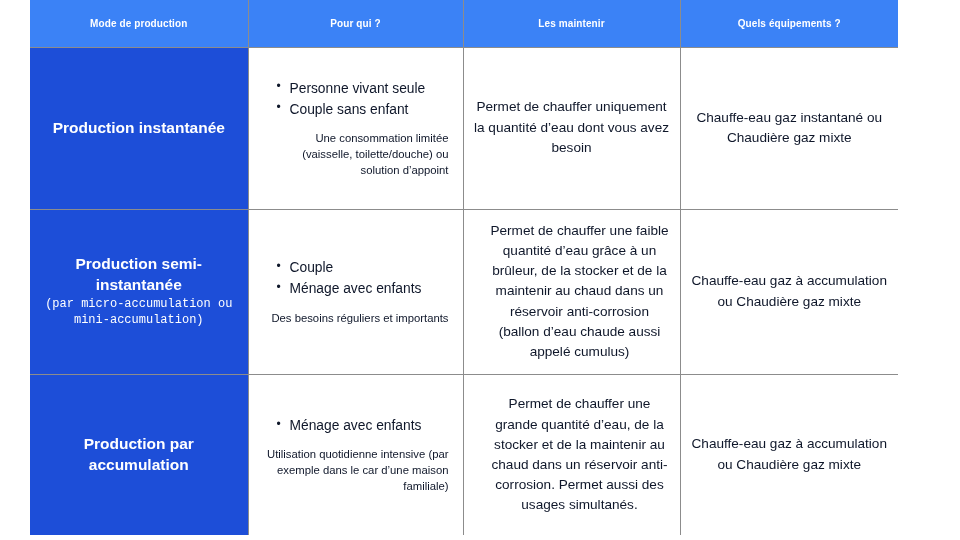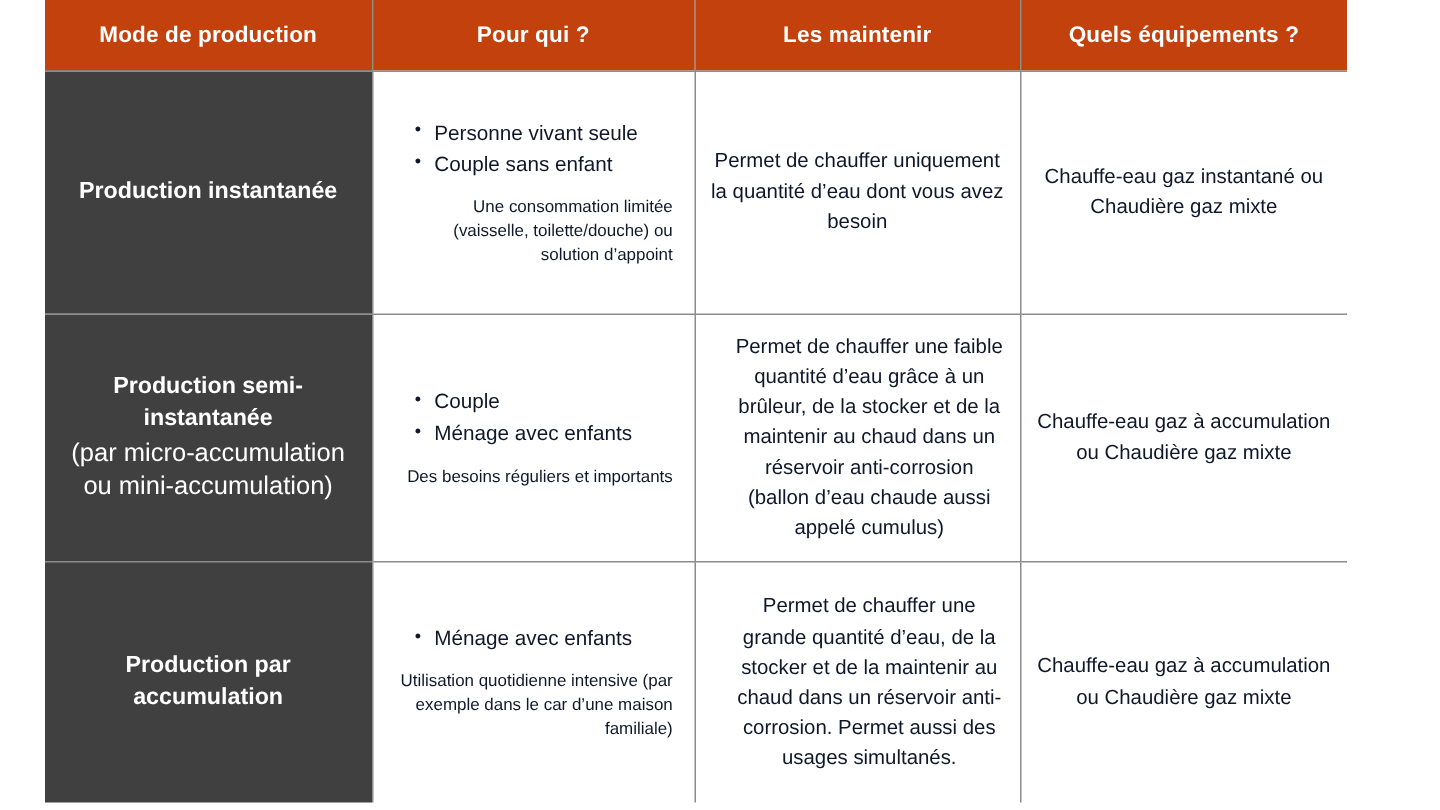--- a/index.html
+++ b/index.html
@@ -27,23 +27,23 @@
     width: 868px;
     border-collapse: collapse;
     table-layout: fixed;
   }
   table.comparison-table col.c1 { width: 218px; }
   table.comparison-table col.c2 { width: 215px; }
   table.comparison-table col.c3 { width: 217px; }
   table.comparison-table col.c4 { width: 218px; }
 
   thead th {
-    background: #c2410c;
+    background: #3b82f6;
     color: #ffffff;
-    font-size: 15px;
+    font-size: 10px;
     font-weight: bold;
     height: 47px;
     padding: 0 6px;
     text-align: center;
     vertical-align: middle;
     border: 1px solid #8c8c8c;
     border-top: none;
     letter-spacing: 0.1px;
     box-sizing: border-box;
   }
@@ -56,33 +56,34 @@
     text-align: center;
     color: #0f172a;
     box-sizing: border-box;
     padding: 6px 10px;
   }
   tbody tr td:first-child { border-left: none; }
   tbody tr td:last-child { border-right: none; }
   tbody tr:last-child td { border-bottom: none; }
 
   td.mode-cell {
-    background: #404040;
+    background: #1d4ed8;
     color: #ffffff;
   }
   .mode-title {
     font-size: 15.5px;
     font-weight: bold;
     line-height: 1.35;
   }
   .mode-sub {
-    font-size: 17px;
+    font-size: 12px;
     font-weight: normal;
     line-height: 1.3;
     margin-top: 1px;
+    font-family: Liberation Mono, monospace;
   }
 
   .row1 { height: 162px; }
   .row2 { height: 165px; }
   .row3 { height: 161px; }
 
   ul.audience-list {
     margin: 0 0 0 4px;
     padding: 0 0 0 14px;
     text-align: left;

